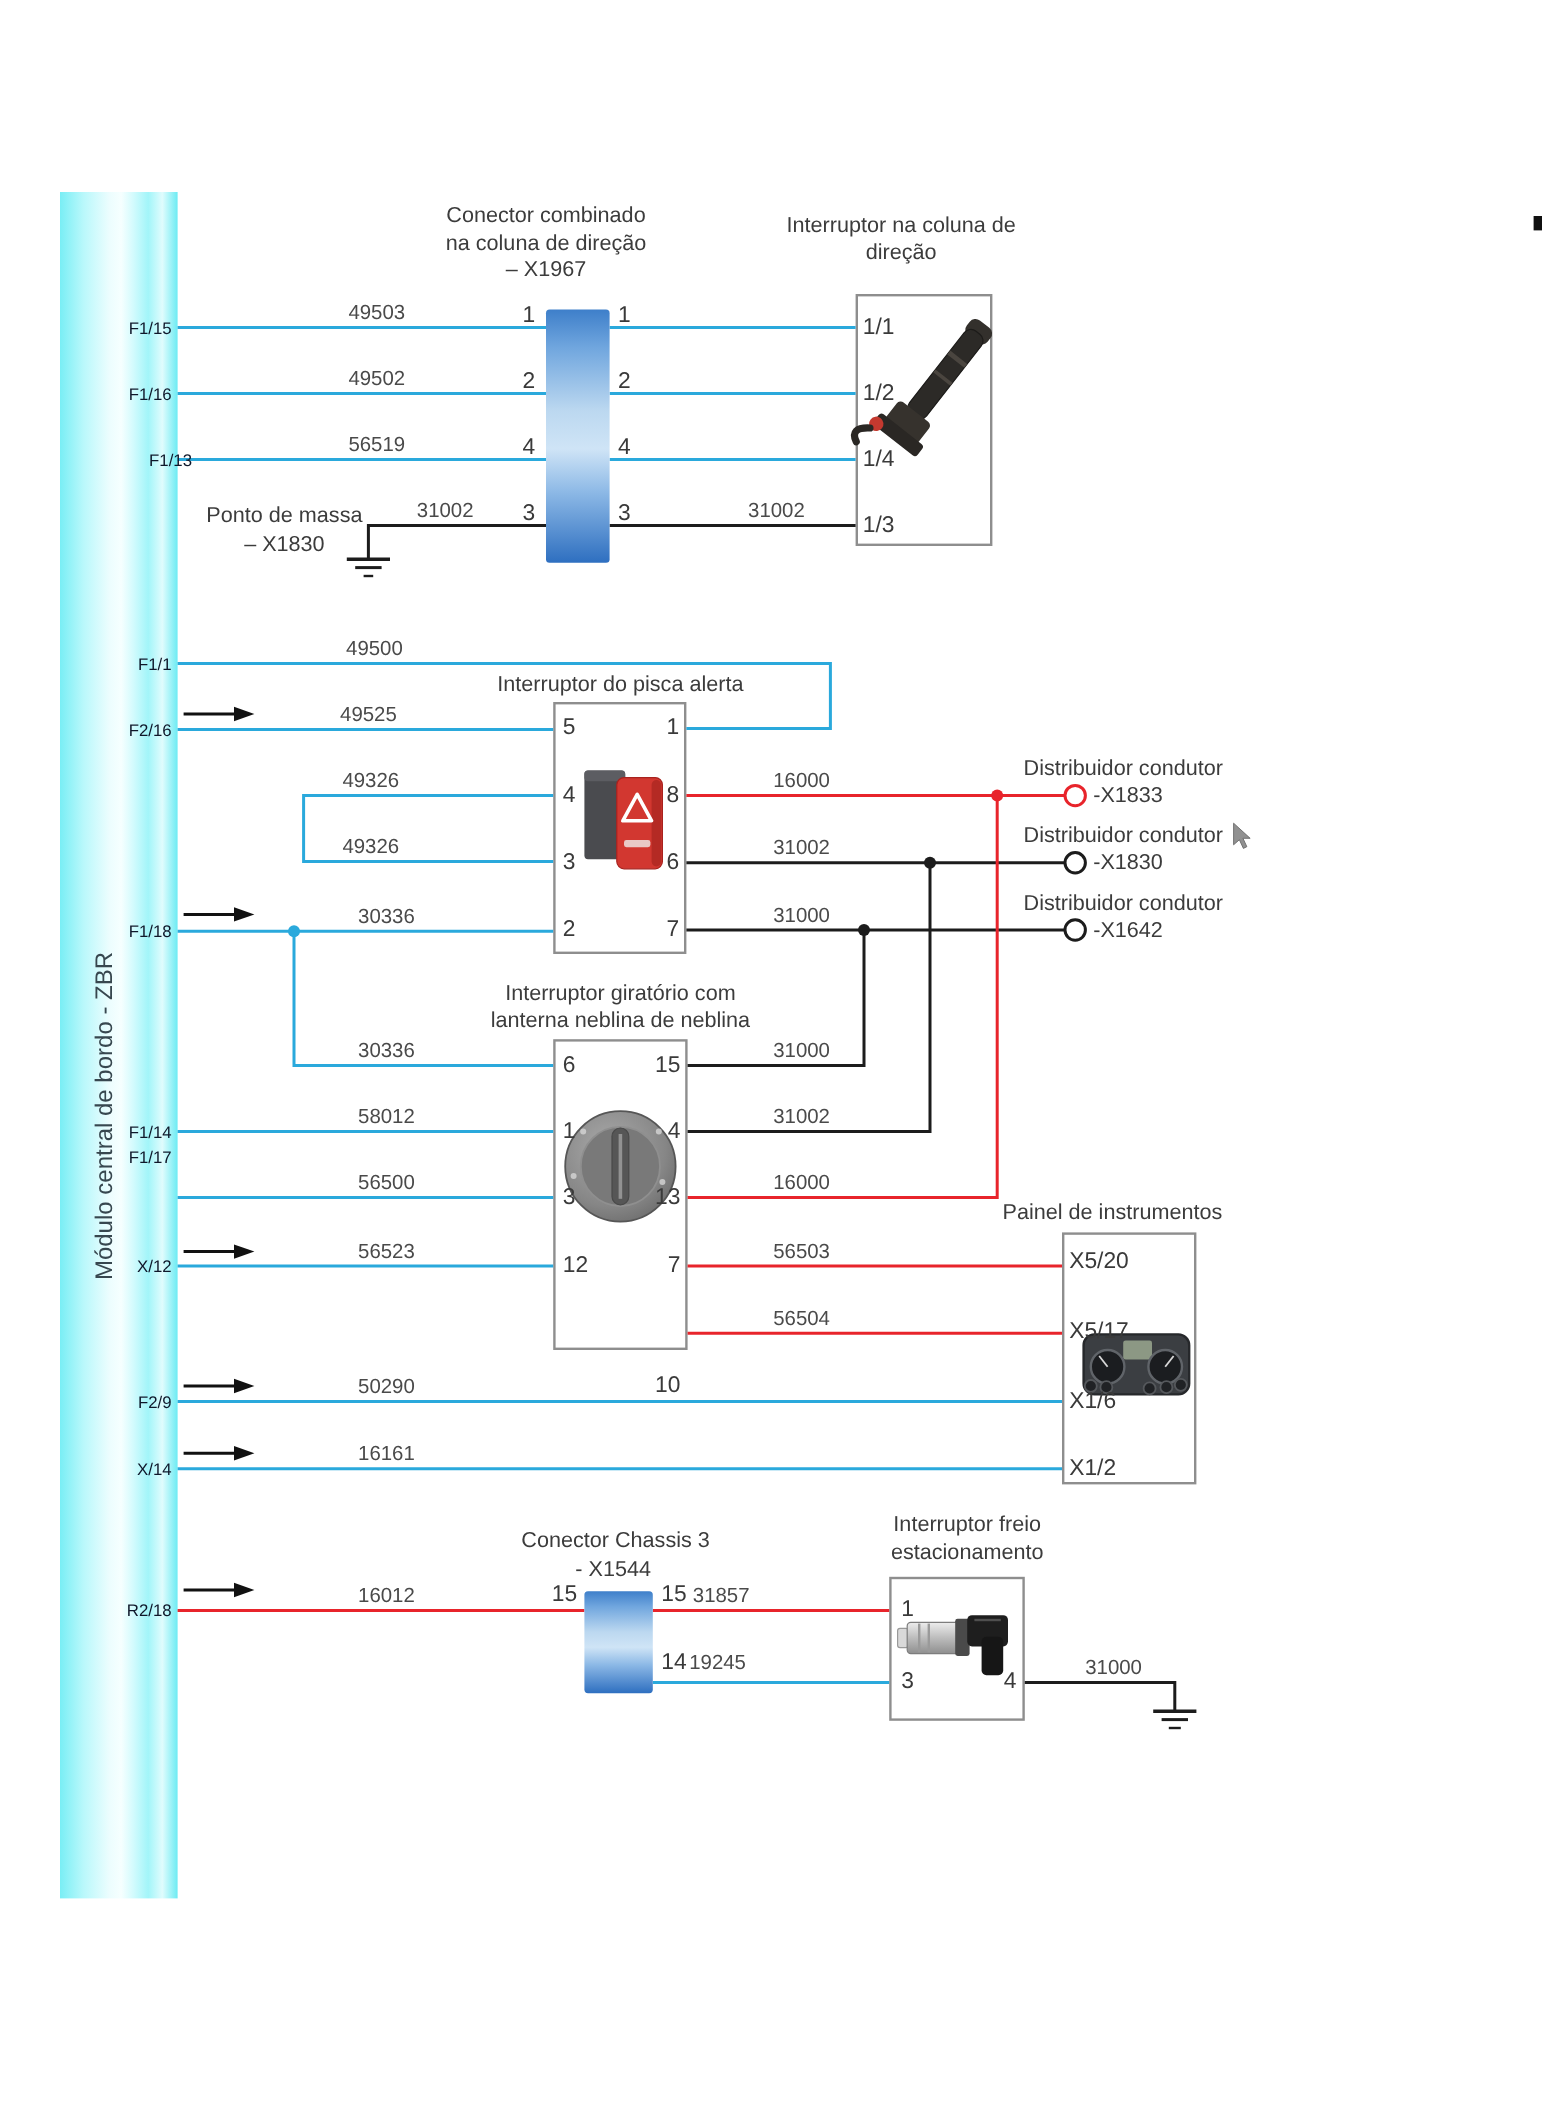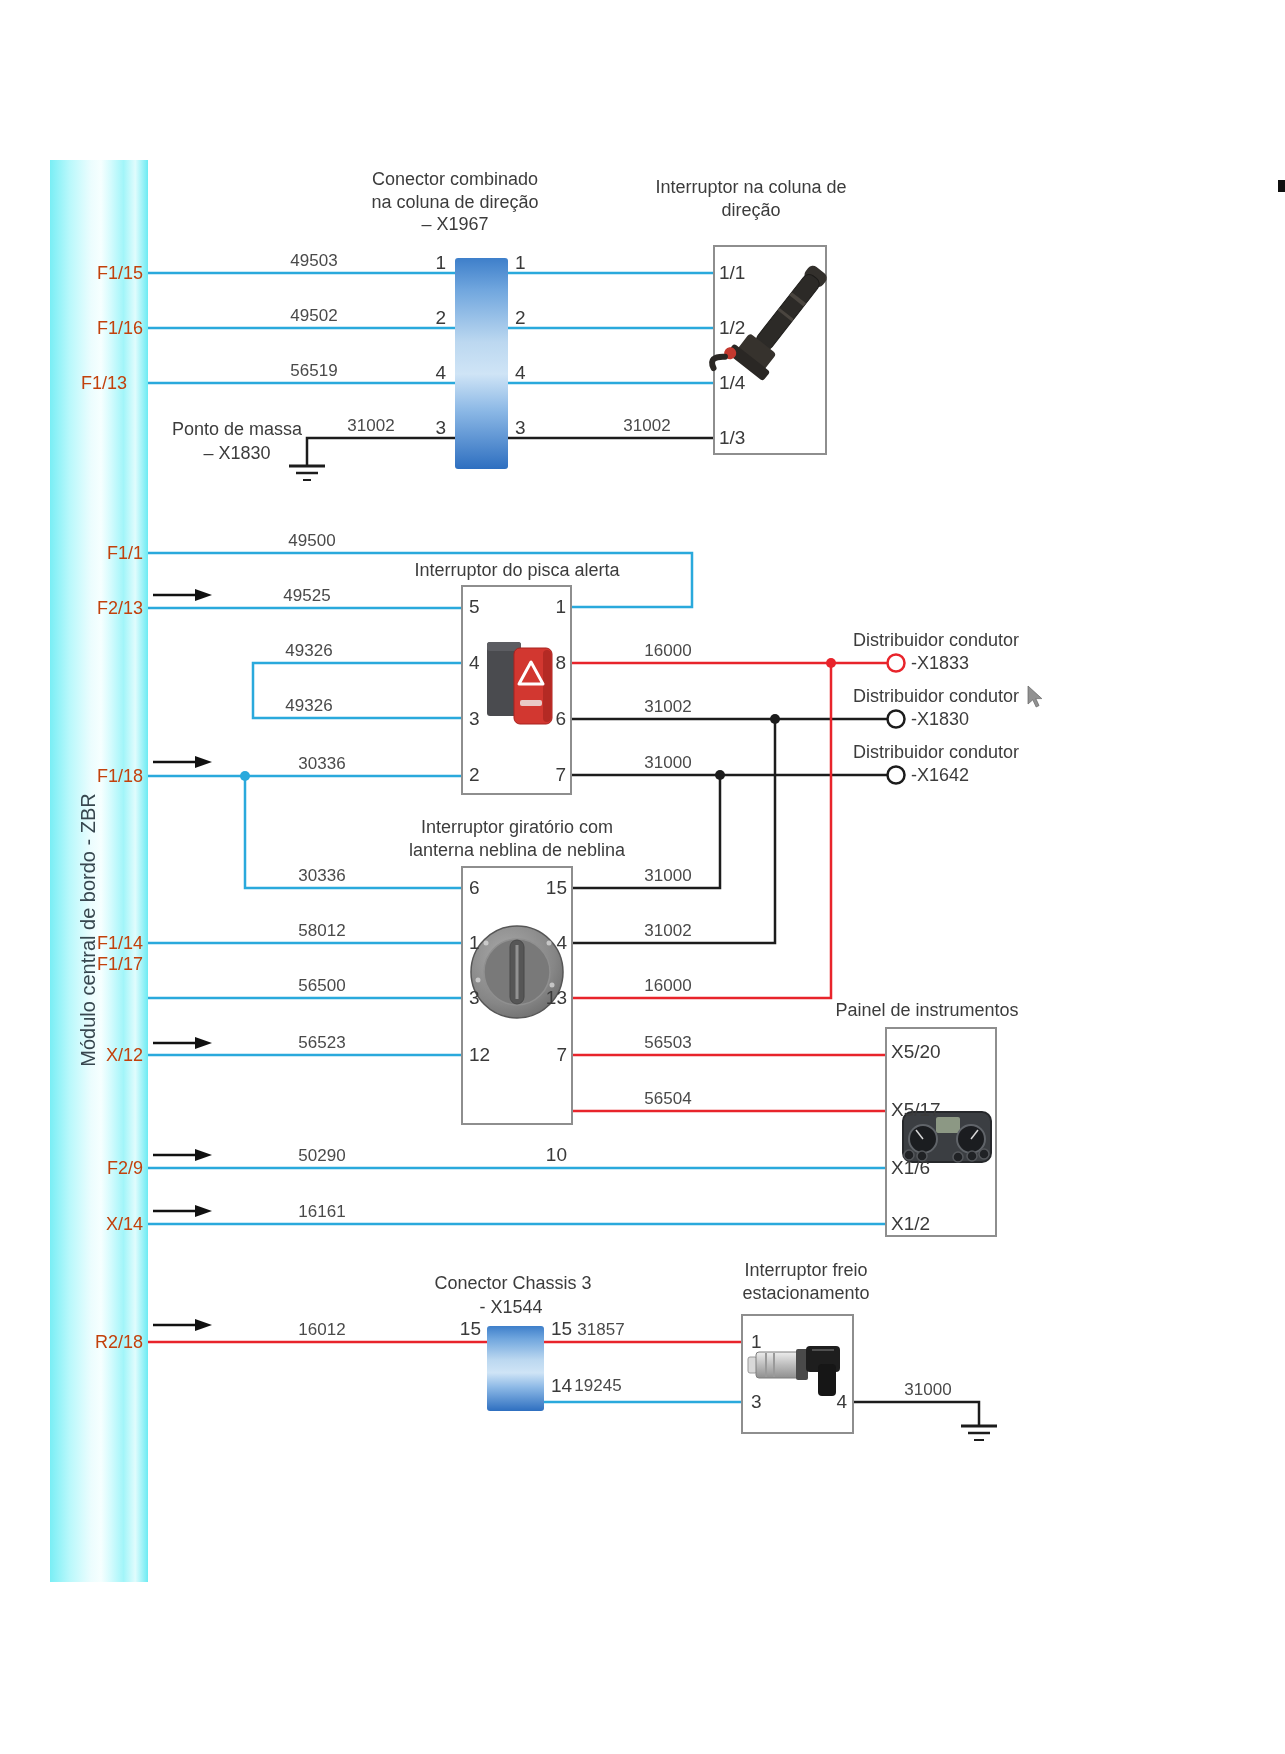--- a/index.html
+++ b/index.html
@@ -3,21 +3,21 @@
 <meta charset="utf-8">
 <style>
   html,body{margin:0;padding:0;background:#fff}
   #canvas{position:relative;width:1285px;height:1754px;background:#ffffff;overflow:hidden;
           font-family:"Liberation Sans","DejaVu Sans",sans-serif}
   .module-bar{position:absolute;left:50px;top:160px;width:98px;height:1422px;
     background:linear-gradient(90deg,#79eef5 0%,#b9f8fb 20%,#ecfdfe 42%,#f6ffff 52%,#d4fbfd 62%,#a2f5f9 75%,#e0fcfd 87%,#6cebf3 100%)}
   .compbox{position:absolute;background:#fff;border:2px solid #8e8e8e;box-sizing:border-box}
   .lbl{position:absolute;white-space:nowrap;color:#4a4a4a;line-height:1.15}
   .wnum{font-size:17px;transform:translateX(-50%)}
-  .port{font-size:18px;color:#c2410c;transform:translate(-100%,-50%)}
+  .port{font-size:14px;color:#0f172a;transform:translate(-100%,-50%)}
   .pinl{font-size:19px;color:#3a3a3a;transform:translateY(-50%)}
   .pinr{font-size:19px;color:#3a3a3a;transform:translate(-100%,-50%)}
   .title{font-size:18px;color:#3c3c3c;transform:translateX(-50%);text-align:center}
   .dist{position:absolute;font-size:18px;color:#3c3c3c;white-space:nowrap}
   .distcode{position:absolute;font-size:18px;color:#3c3c3c;white-space:nowrap;transform:translateY(-50%)}
   .vtext{position:absolute;font-size:20px;color:#37474f;white-space:nowrap;transform:translate(-50%,-50%) rotate(-90deg)}
   svg{position:absolute;left:0;top:0;pointer-events:none}
 </style>
 </head>
 <body>
@@ -199,23 +199,23 @@
 
     <polygon transform="translate(1028,686) scale(1.2)" points="0,0 0,15 4,11.5 6.8,17.5 9.2,16.3 6.5,10.5 11.5,10.5" fill="#919191" stroke="#666" stroke-width="0.6"></polygon>
 
     <rect x="1278" y="180" width="7" height="12" fill="#101010"></rect>
   </svg>
 
   <div class="vtext" style="left:88px;top:930px">Módulo central de bordo - ZBR</div>
 
   <div class="lbl port" style="left:143px;top:273px">F1/15</div>
   <div class="lbl port" style="left:143px;top:328px">F1/16</div>
-  <div class="lbl port" style="left:127px;top:383px">F1/13</div>
+  <div class="lbl port" style="left:160px;top:383px">F1/13</div>
   <div class="lbl port" style="left:143px;top:553px">F1/1</div>
-  <div class="lbl port" style="left:143px;top:608px">F2/13</div>
+  <div class="lbl port" style="left:143px;top:608px">F2/16</div>
   <div class="lbl port" style="left:143px;top:776px">F1/18</div>
   <div class="lbl port" style="left:143px;top:943px">F1/14</div>
   <div class="lbl port" style="left:143px;top:964px">F1/17</div>
   <div class="lbl port" style="left:143px;top:1055px">X/12</div>
   <div class="lbl port" style="left:143px;top:1168px">F2/9</div>
   <div class="lbl port" style="left:143px;top:1224px">X/14</div>
   <div class="lbl port" style="left:143px;top:1342px">R2/18</div>
 
   <div class="lbl wnum" style="left:314px;top:251px">49503</div>
   <div class="lbl wnum" style="left:314px;top:306px">49502</div>

